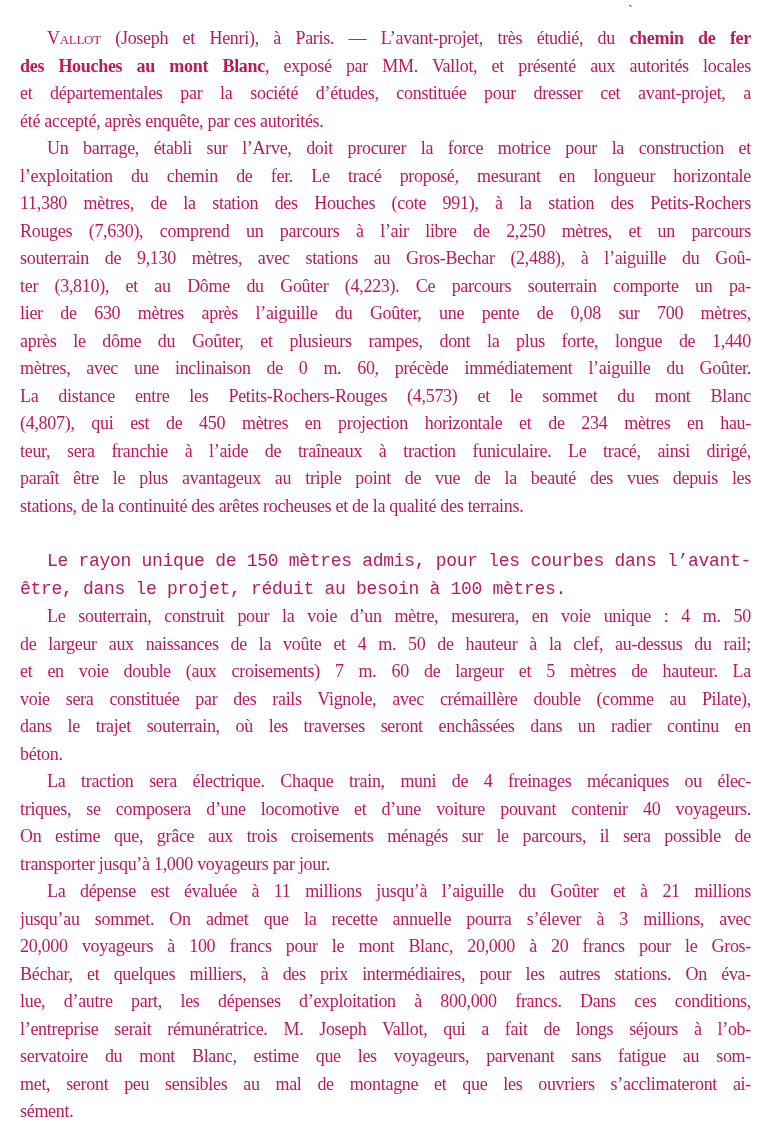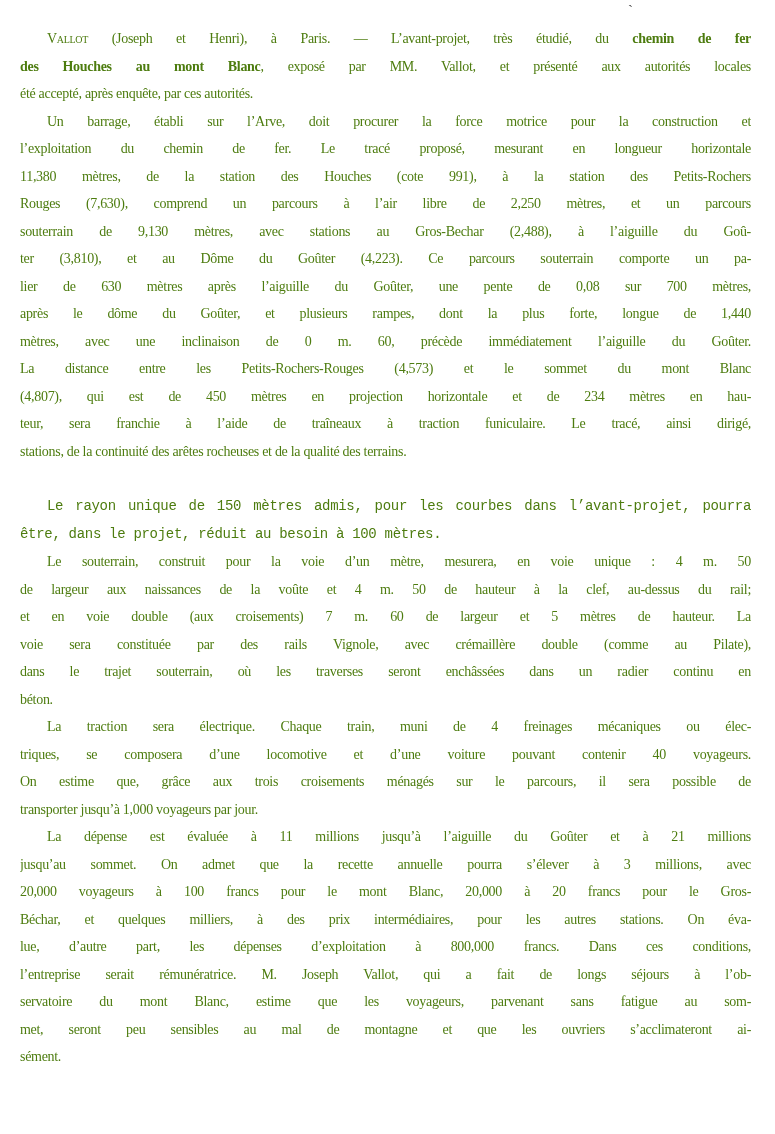--- a/index.html
+++ b/index.html
@@ -7,23 +7,23 @@
     width: 775px; height: 1134px;
     background: #ffffff;
     overflow: hidden;
     position: relative;
   }
   .page {
     box-sizing: border-box;
     width: 775px;
     padding: 25px 24px 0 20px;
     font-family: "Liberation Serif", serif;
-    font-size: 14px;
+    font-size: 18px;
     line-height: 27.5px;
-    color: #4d7c0f;
+    color: #be185d;
     letter-spacing: -0.3px;
   }
   .paragraph { margin: 0; }
   .gap-before { margin-top: 28px; font-family: Liberation Mono, monospace; }
   .line {
     text-align: justify;
     text-align-last: justify;
     height: 27.5px;
     overflow: hidden;
   }
@@ -43,35 +43,37 @@
 </style>
 </head>
 <body>
 
 <div class="stray-mark">ˋ</div>
 
 <div class="page">
     <div class="paragraph">
       <div class="line first"><span class="seg-sc">Vallot</span><span class="seg-n"> (Joseph et Henri), à Paris. — L’avant-projet, très étudié, du </span><span class="seg-b">chemin de fer</span></div>
       <div class="line"><span class="seg-b">des Houches au mont Blanc</span><span class="seg-n">, exposé par MM. Vallot, et présenté aux autorités locales</span></div>
+      <div class="line"><span class="seg-n">et départementales par la société d’études, constituée pour dresser cet avant-projet, a</span></div>
       <div class="line last"><span class="seg-n">été accepté, après enquête, par ces autorités.</span></div>
     </div>
     <div class="paragraph">
       <div class="line first"><span class="seg-n">Un barrage, établi sur l’Arve, doit procurer la force motrice pour la construction et</span></div>
       <div class="line"><span class="seg-n">l’exploitation du chemin de fer. Le tracé proposé, mesurant en longueur horizontale</span></div>
       <div class="line"><span class="seg-n">11,380 mètres, de la station des Houches (cote 991), à la station des Petits-Rochers</span></div>
       <div class="line"><span class="seg-n">Rouges (7,630), comprend un parcours à l’air libre de 2,250 mètres, et un parcours</span></div>
       <div class="line"><span class="seg-n">souterrain de 9,130 mètres, avec stations au Gros-Bechar (2,488), à l’aiguille du Goû-</span></div>
       <div class="line"><span class="seg-n">ter (3,810), et au Dôme du Goûter (4,223). Ce parcours souterrain comporte un pa-</span></div>
       <div class="line"><span class="seg-n">lier de 630 mètres après l’aiguille du Goûter, une pente de 0,08 sur 700 mètres,</span></div>
       <div class="line"><span class="seg-n">après le dôme du Goûter, et plusieurs rampes, dont la plus forte, longue de 1,440</span></div>
       <div class="line"><span class="seg-n">mètres, avec une inclinaison de 0 m. 60, précède immédiatement l’aiguille du Goûter.</span></div>
       <div class="line"><span class="seg-n">La distance entre les Petits-Rochers-Rouges (4,573) et le sommet du mont Blanc</span></div>
       <div class="line"><span class="seg-n">(4,807), qui est de 450 mètres en projection horizontale et de 234 mètres en hau-</span></div>
       <div class="line"><span class="seg-n">teur, sera franchie à l’aide de traîneaux à traction funiculaire. Le tracé, ainsi dirigé,</span></div>
+      <div class="line"><span class="seg-n">paraît être le plus avantageux au triple point de vue de la beauté des vues depuis les</span></div>
       <div class="line last"><span class="seg-n">stations, de la continuité des arêtes rocheuses et de la qualité des terrains.</span></div>
     </div>
     <div class="paragraph gap-before">
       <div class="line first"><span class="seg-n">Le rayon unique de 150 mètres admis, pour les courbes dans l’avant-projet, pourra</span></div>
       <div class="line last"><span class="seg-n">être, dans le projet, réduit au besoin à 100 mètres.</span></div>
     </div>
     <div class="paragraph">
       <div class="line first"><span class="seg-n">Le souterrain, construit pour la voie d’un mètre, mesurera, en voie unique : 4 m. 50</span></div>
       <div class="line"><span class="seg-n">de largeur aux naissances de la voûte et 4 m. 50 de hauteur à la clef, au-dessus du rail;</span></div>
       <div class="line"><span class="seg-n">et en voie double (aux croisements) 7 m. 60 de largeur et 5 mètres de hauteur. La</span></div>

